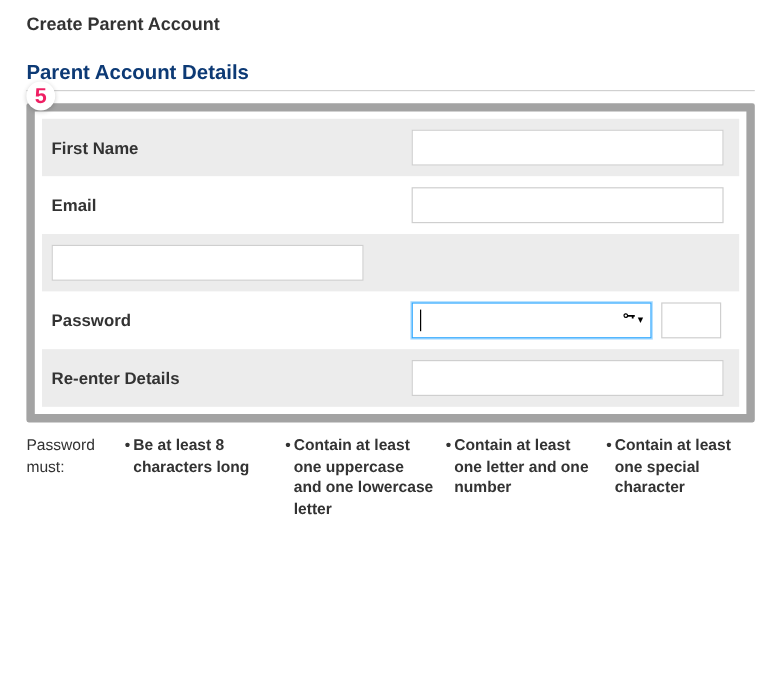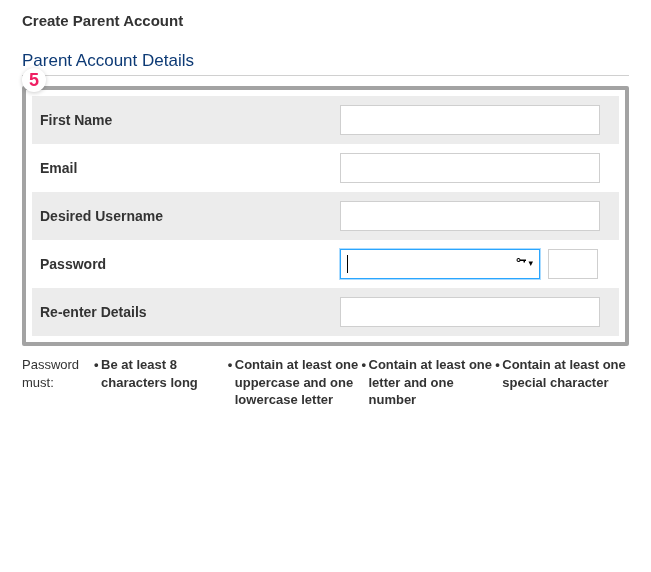--- a/index.html
+++ b/index.html
@@ -12,21 +12,21 @@
       color: #333;
     }
     .page-title {
       font-size: 15px;
       font-weight: 700;
       color: #333;
       margin-bottom: 22px;
     }
     .section-title {
       font-size: 17px;
-      font-weight: 400;
+      font-weight: 700;
       color: #0d3a75;
       margin-bottom: 4px;
     }
     .section-hr {
       border: none;
       border-top: 1px solid #d0d0d0;
       margin-bottom: 0px;
     }
     .badge-wrap {
       position: relative;
@@ -42,21 +42,21 @@
       height: 24px;
       box-shadow: 0 1px 4px rgba(0,0,0,0.2);
       color: #ef1f63;
       font-size: 18px;
       font-weight: 700;
       text-align: center;
       line-height: 24px;
       z-index: 5;
     }
     .form-box {
-      border: 4px solid #a3a3a3;
+      border: 7px solid #a3a3a3;
       border-radius: 2px;
       margin-top: 10px;
       padding: 6px 6px 6px 6px;
       position: relative;
     }
     .form-row {
       display: flex;
       align-items: center;
       min-height: 48px;
       padding: 6px 4px 6px 8px;
@@ -121,20 +121,21 @@
       width: 50px;
       height: 30px;
       border: 1px solid #cfcfcf;
       background: #fff;
     }
     .rules {
       display: flex;
       margin-top: 10px;
       font-size: 13px;
       color: #333;
+      gap: 10px;
     }
     .rules .lead {
       flex: 0 0 72px;
       line-height: 1.35;
     }
     .rules .rule {
       flex: 1;
       line-height: 1.35;
       position: relative;
       padding-left: 7px;
@@ -172,21 +173,20 @@
 
   <div class="form-row">
     <div class="form-label">Email</div>
     <div class="form-field">
       <input type="text" class="text-input" value="" style="">
     </div>
   </div>
 
 
   <div class="form-row">
-    <div class="form-label">Desired Username</div>
     <div class="form-field">
       <input type="text" class="text-input" value="" style="">
     </div>
   </div>
 
   <div class="form-row">
     <div class="form-label">Password</div>
     <div class="form-field">
       <div class="password-active">
         <div class="pw-main">

